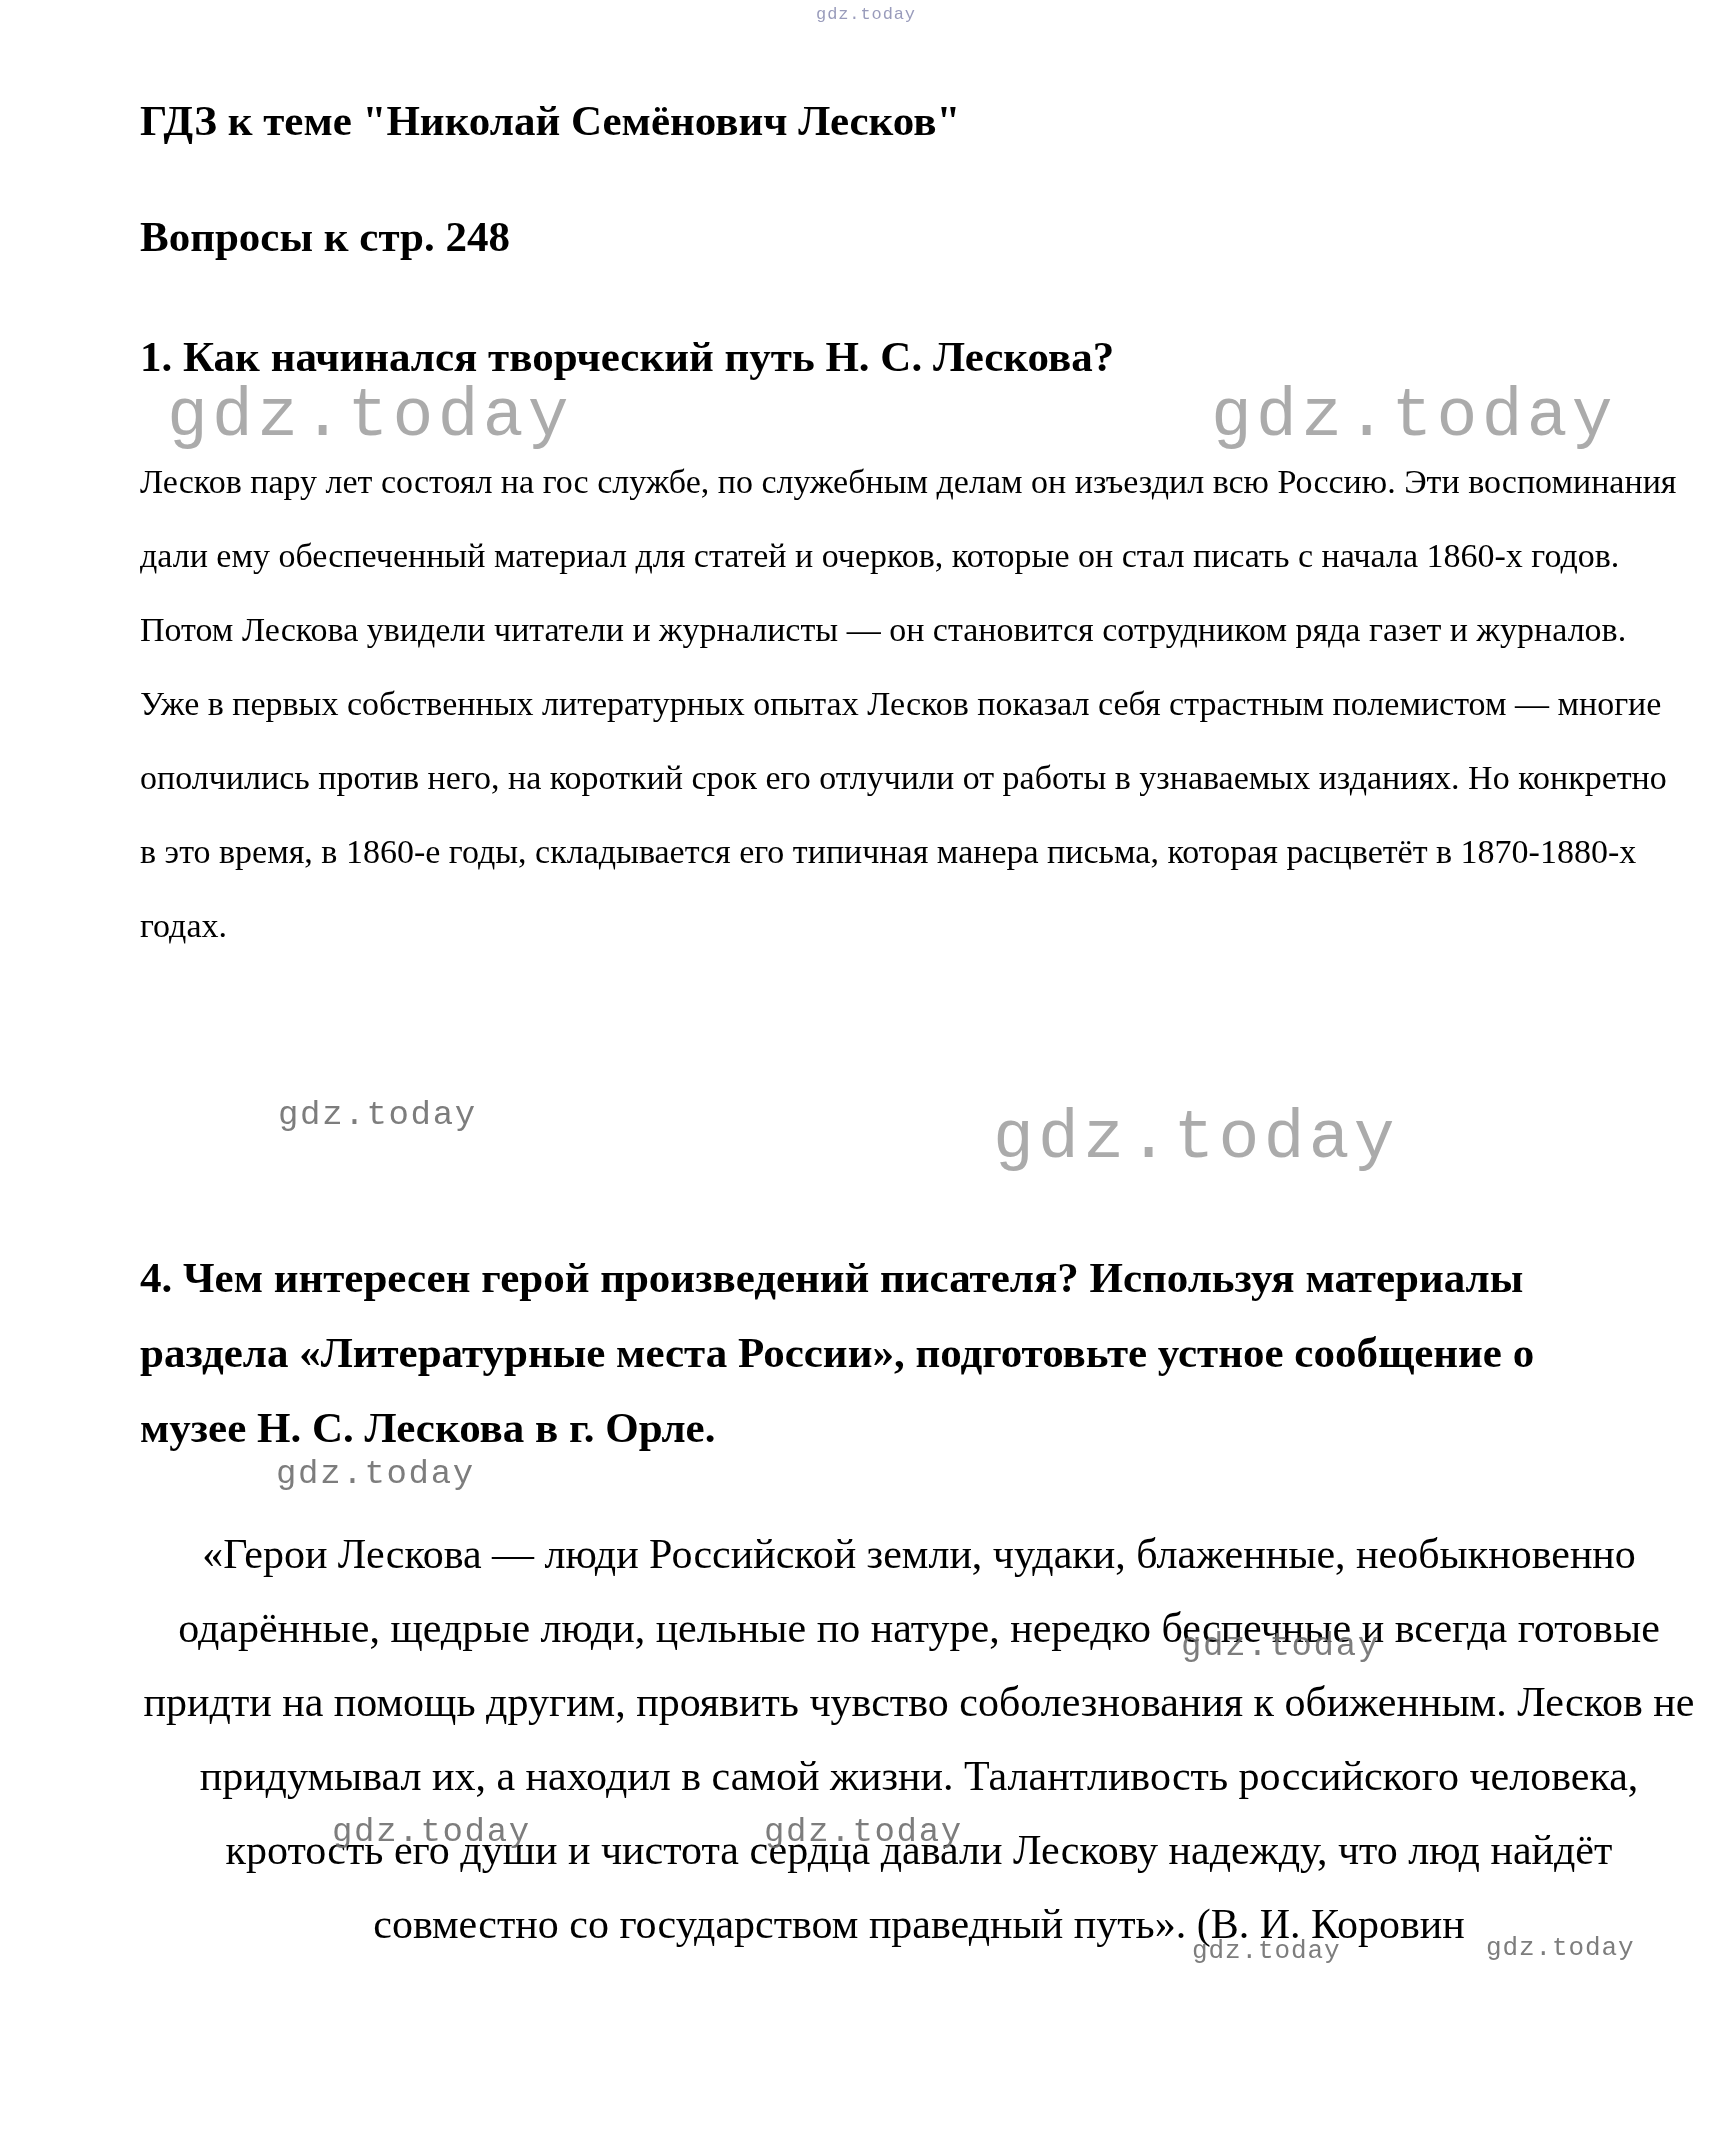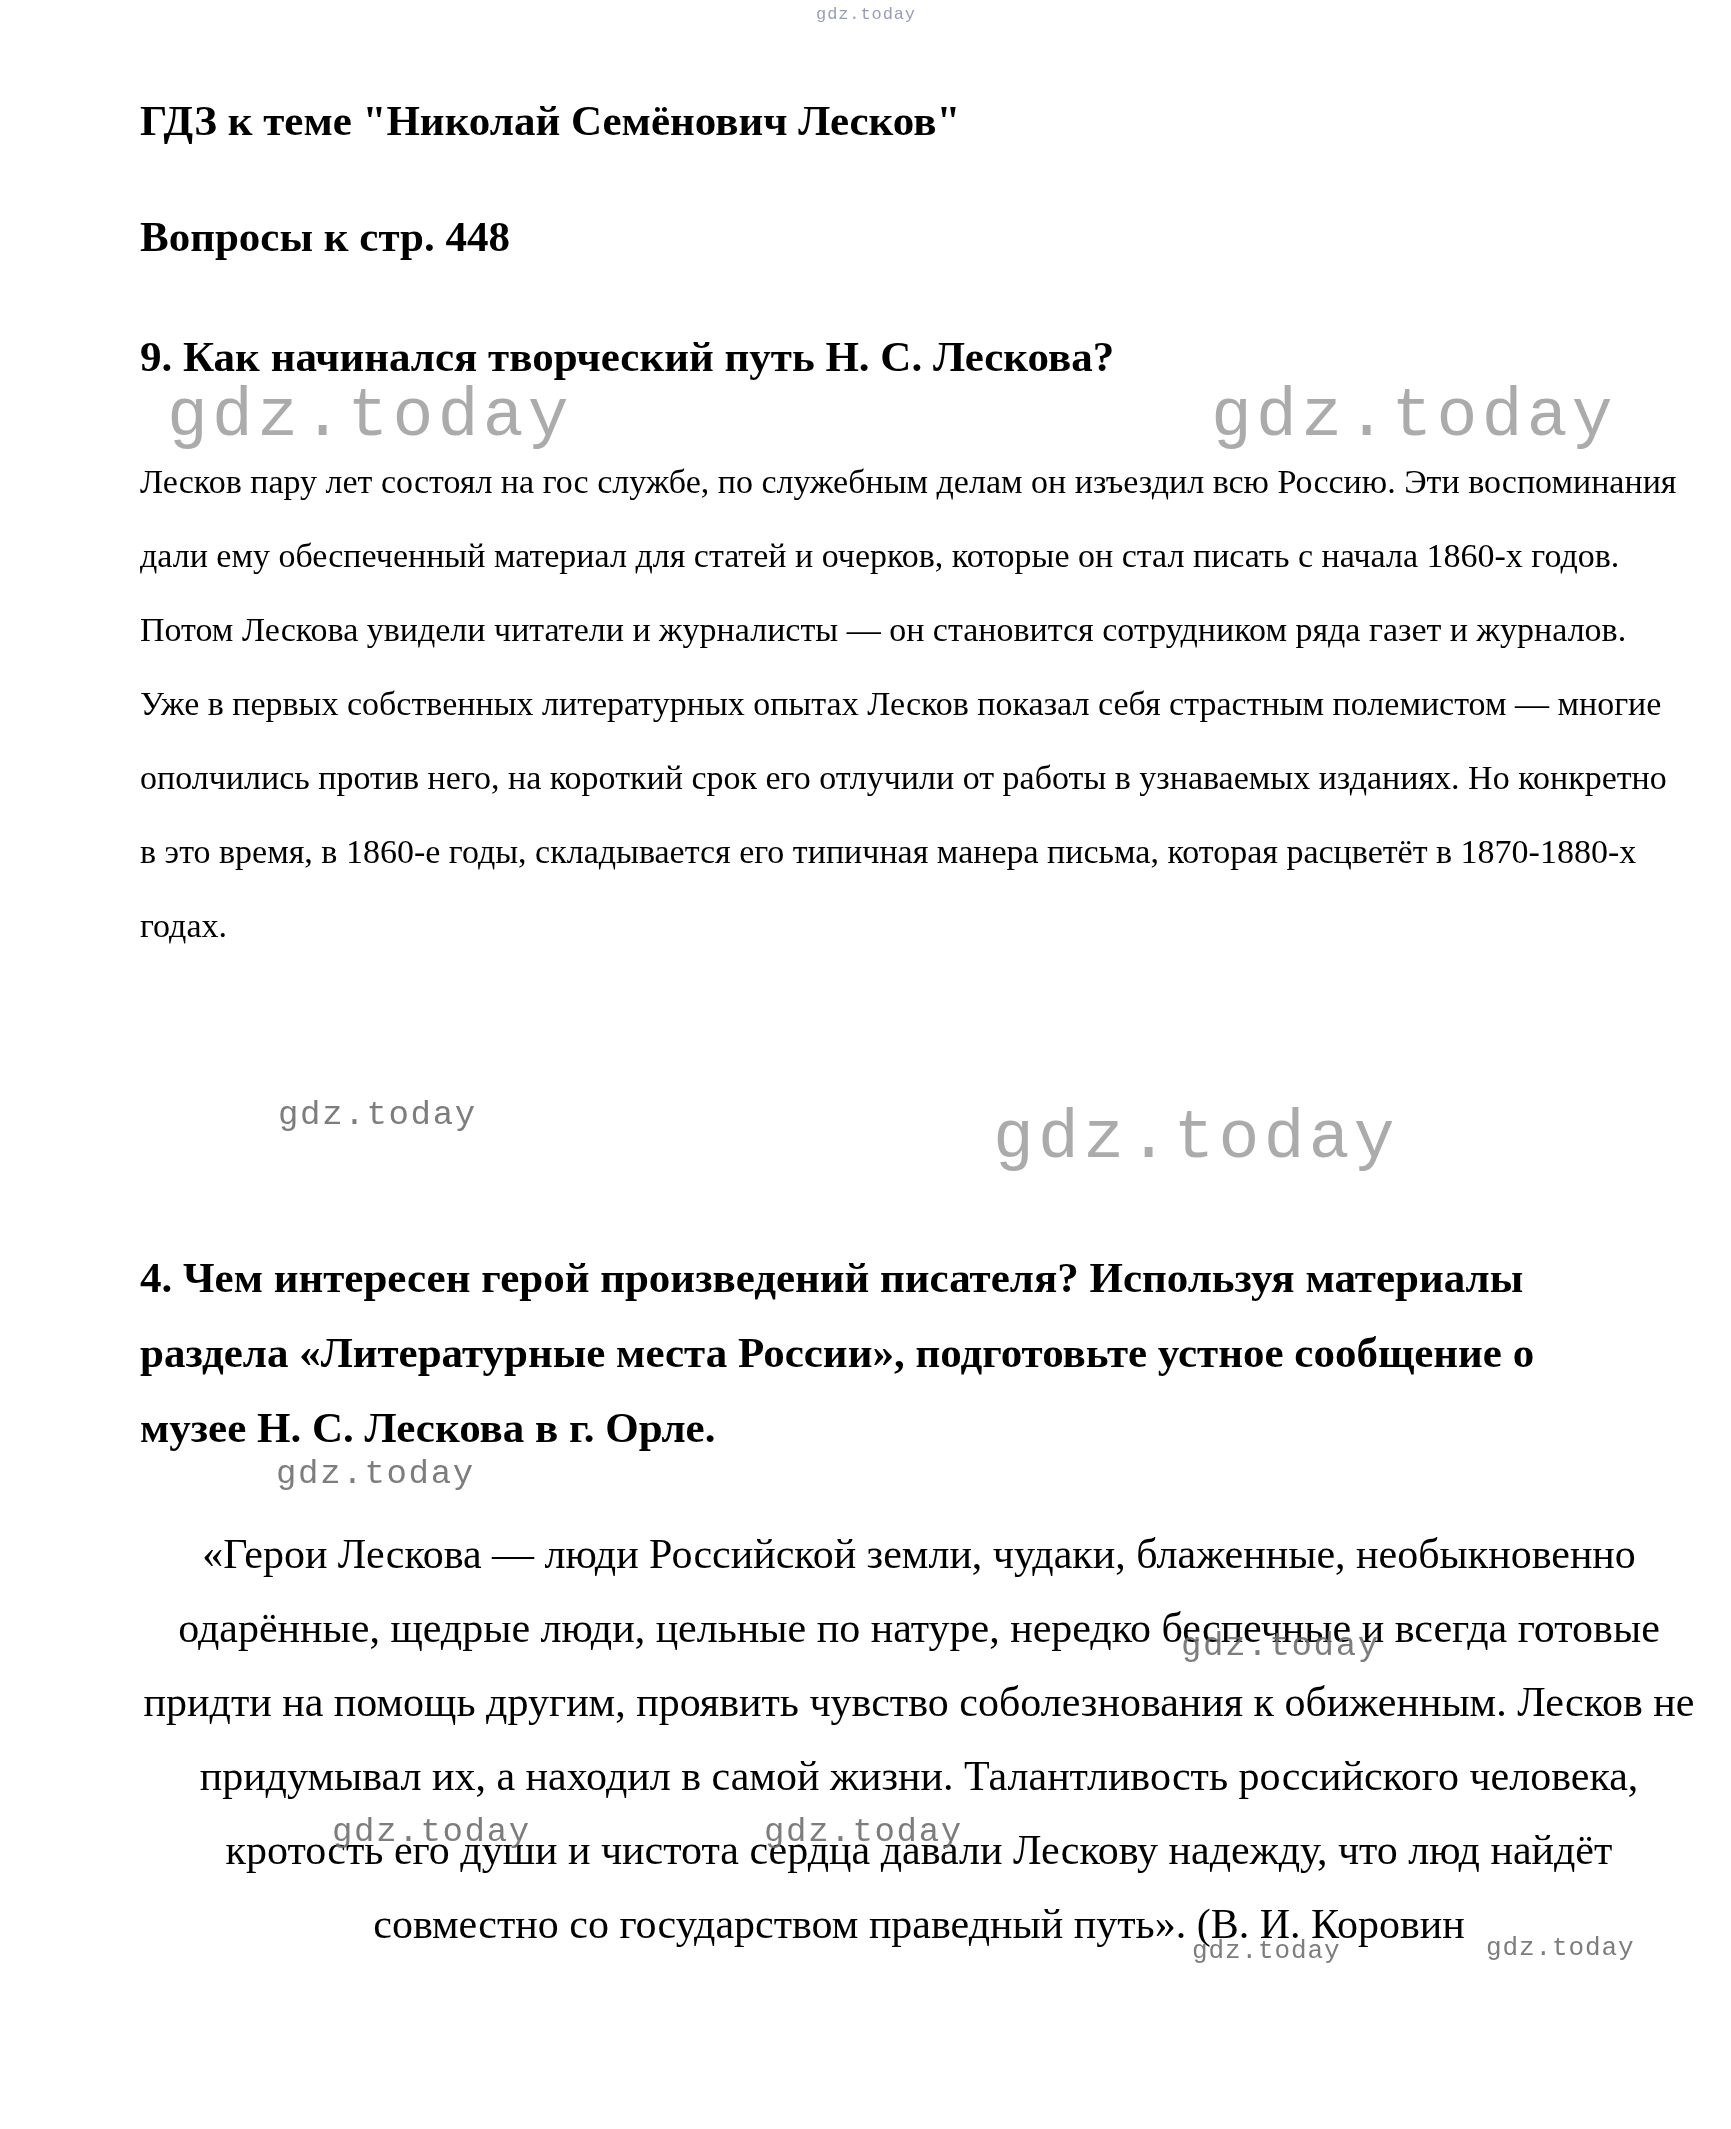--- a/index.html
+++ b/index.html
@@ -116,23 +116,23 @@
 </style>
 </head>
 <body>
 
 <div class="page">
 
   <span class="wm wm-top">gdz.today</span>
 
   <h1 class="doc-title" style="margin:0">ГДЗ к теме "Николай Семёнович Лесков"</h1>
 
-  <h2 class="doc-subtitle" style="margin:0">Вопросы к стр. 448</h2>
+  <h2 class="doc-subtitle" style="margin:0">Вопросы к стр. 248</h2>
 
-  <h3 class="q1-heading" style="margin:0">9. Как начинался творческий путь Н. С. Лескова?</h3>
+  <h3 class="q1-heading" style="margin:0">1. Как начинался творческий путь Н. С. Лескова?</h3>
 
   <span class="wm wm-big wm-big-left">gdz.today</span>
   <span class="wm wm-big wm-big-right">gdz.today</span>
 
   <p class="q1-answer" style="margin:0">Лесков пару лет состоял на гос службе, по служебным делам он изъездил всю Россию. Эти воспоминания дали ему обеспеченный материал для статей и очерков, которые он стал писать с начала 1860-х годов. Потом Лескова увидели читатели и журналисты — он становится сотрудником ряда газет и журналов. Уже в первых собственных литературных опытах Лесков показал себя страстным полемистом — многие ополчились против него, на короткий срок его отлучили от работы в узнаваемых изданиях. Но конкретно в это время, в 1860-е годы, складывается его типичная манера письма, которая расцветёт в 1870-1880-х годах.</p>
 
   <span class="wm wm-small wm-small-1">gdz.today</span>
   <span class="wm wm-big wm-big-mid">gdz.today</span>
 
   <h3 class="q2-heading" style="margin:0">4. Чем интересен герой произведений писателя? Используя материалы раздела «Литературные места России», подготовьте устное сообщение о музее Н. С. Лескова в г. Орле.</h3>

